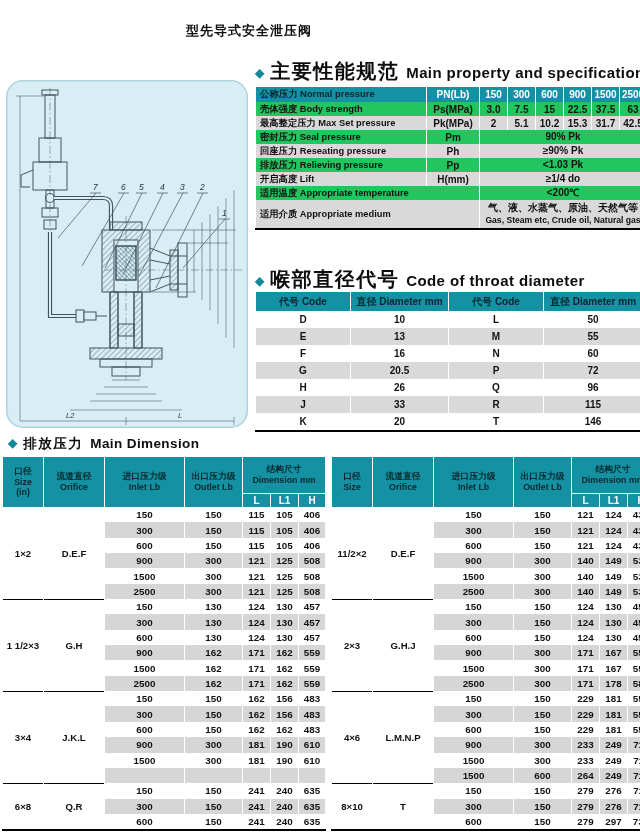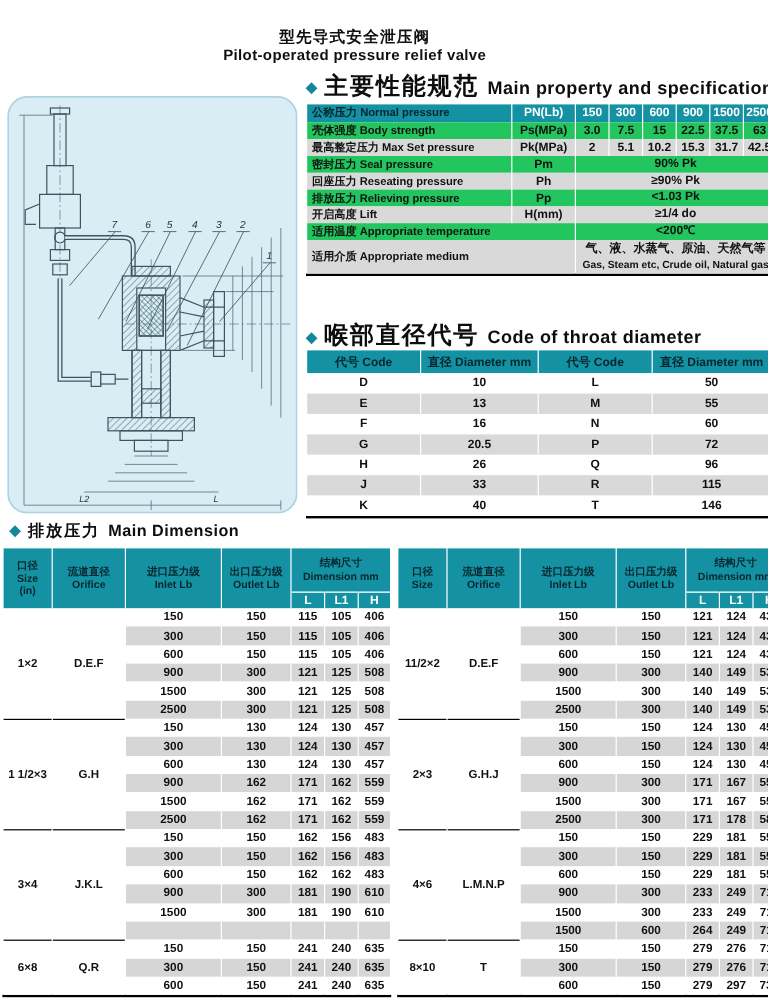--- a/index.html
+++ b/index.html
@@ -1,21 +1,21 @@
 <!DOCTYPE html>
 <html><head>
 <meta charset="utf-8">
 <style>
   html,body{margin:0;padding:0;}
   body{width:640px;height:836px;background:#fff;font-family:"Liberation Sans", sans-serif;color:#111;}
   #page{position:relative;width:640px;height:836px;background:#fff;overflow:hidden;}
 
   
   .models{position:absolute;left:18px;top:8px;font-size:12.5px;font-weight:bold;line-height:1.2;letter-spacing:.4px;color:#161616;}
-  .prod-title{position:absolute;left:186px;top:23px;line-height:1.25;text-align:center;}
+  .prod-title{position:absolute;left:186px;top:23px;line-height:1.25;}
   .pt-zh{font-size:13px;font-weight:bold;letter-spacing:1px;}
   .pt-en{font-size:12.5px;font-weight:bold;letter-spacing:.3px;}
 
   
   .panel{position:absolute;left:6px;top:80px;}
 
   
   .sec-head{position:absolute;white-space:nowrap;font-weight:bold;color:#0d0d0d;}
   .sec-head .diamond{color:#14889b;font-size:12px;vertical-align:1px;margin-right:6px;}
   .sec-head .h-zh{font-size:20px;letter-spacing:1.5px;margin-right:7px;}
@@ -62,21 +62,20 @@
   .dim-table td.grp{background:#fff;font-size:9.6px;}
   .dim-table td.sep{border-top:1.5px solid #000;}
 </style>
 </head>
 <body>
 
 <div id="page">
 
   <div class="prod-title">
     <div class="pt-zh">型先导式安全泄压阀</div>
-    <div class="pt-en">Pilot-operated  pressure  relief  valve</div>
   </div>
 
   <svg class="panel" width="242" height="348" viewBox="0 0 242 348">
     <defs>
       <pattern id="h1p" patternUnits="userSpaceOnUse" width="4" height="4" patternTransform="rotate(45)">
         <line x1="0" y1="0" x2="0" y2="4" stroke="#5a7a88" stroke-width="1"></line>
       </pattern>
       <pattern id="h2p" patternUnits="userSpaceOnUse" width="3" height="3" patternTransform="rotate(-45)">
         <line x1="0" y1="0" x2="0" y2="3" stroke="#4a6a78" stroke-width="1"></line>
       </pattern>
@@ -337,21 +336,21 @@
             <td>96</td>
           </tr>
           <tr class="alt">
             <td>J</td>
             <td>33</td>
             <td>R</td>
             <td>115</td>
           </tr>
           <tr>
             <td>K</td>
-            <td>40</td>
+            <td>20</td>
             <td>T</td>
             <td>146</td>
           </tr>
         </tbody>
     </table>
   </div>
 
   <div class="sec-head small" style="left:8px;top:434px">
     <span class="diamond">◆</span><span class="h-zh">排放压力</span><span class="h-en">Main  Dimension</span>
   </div>

